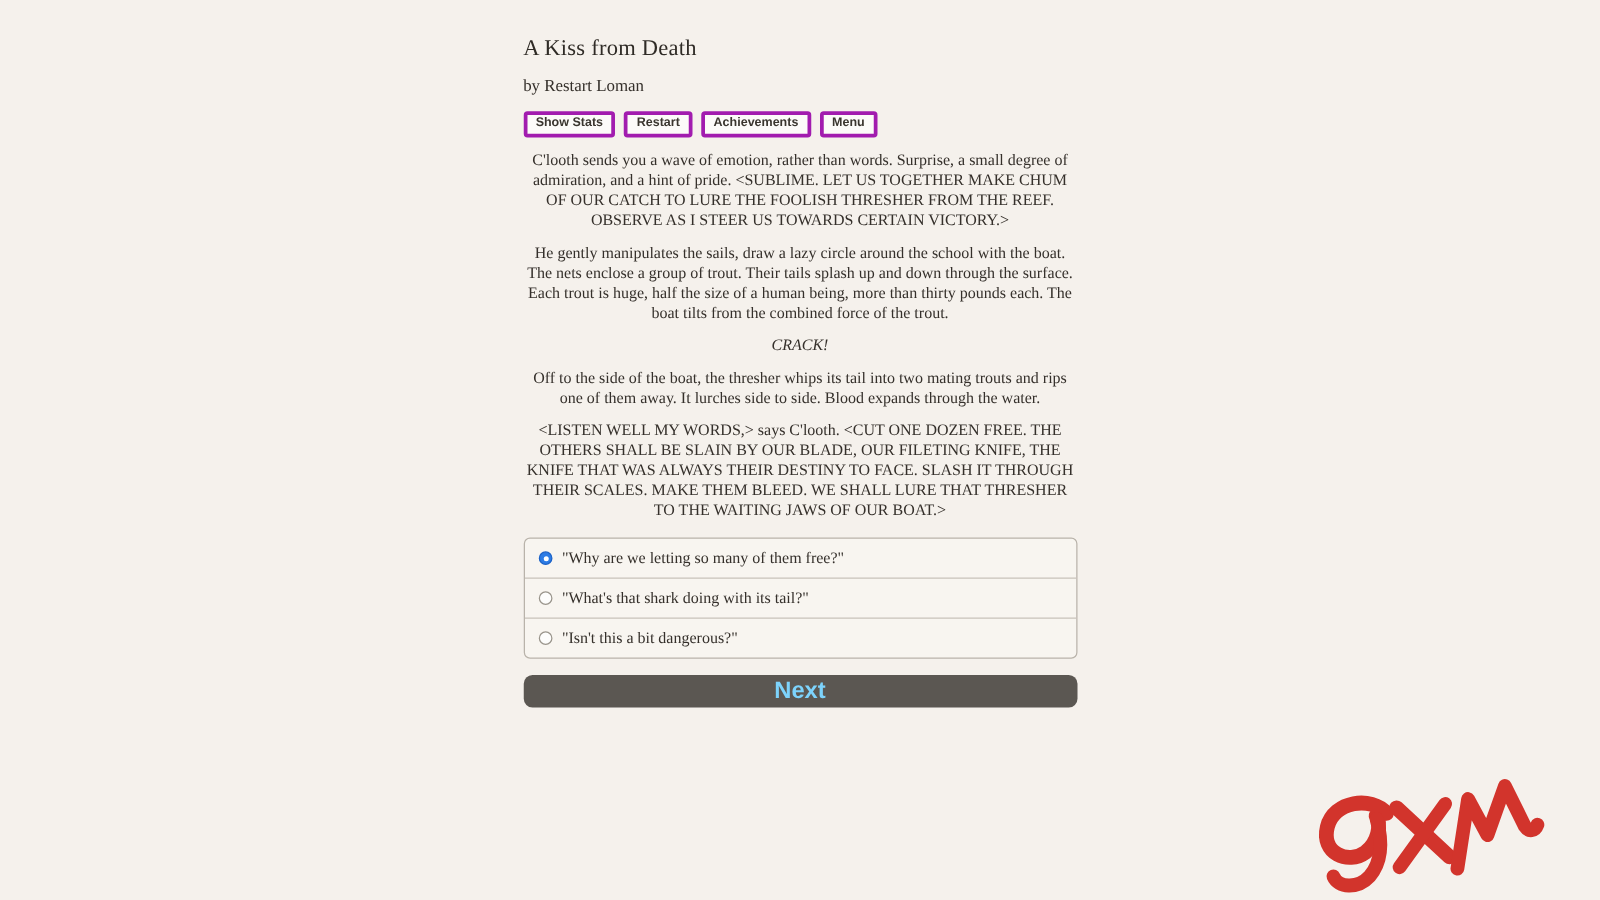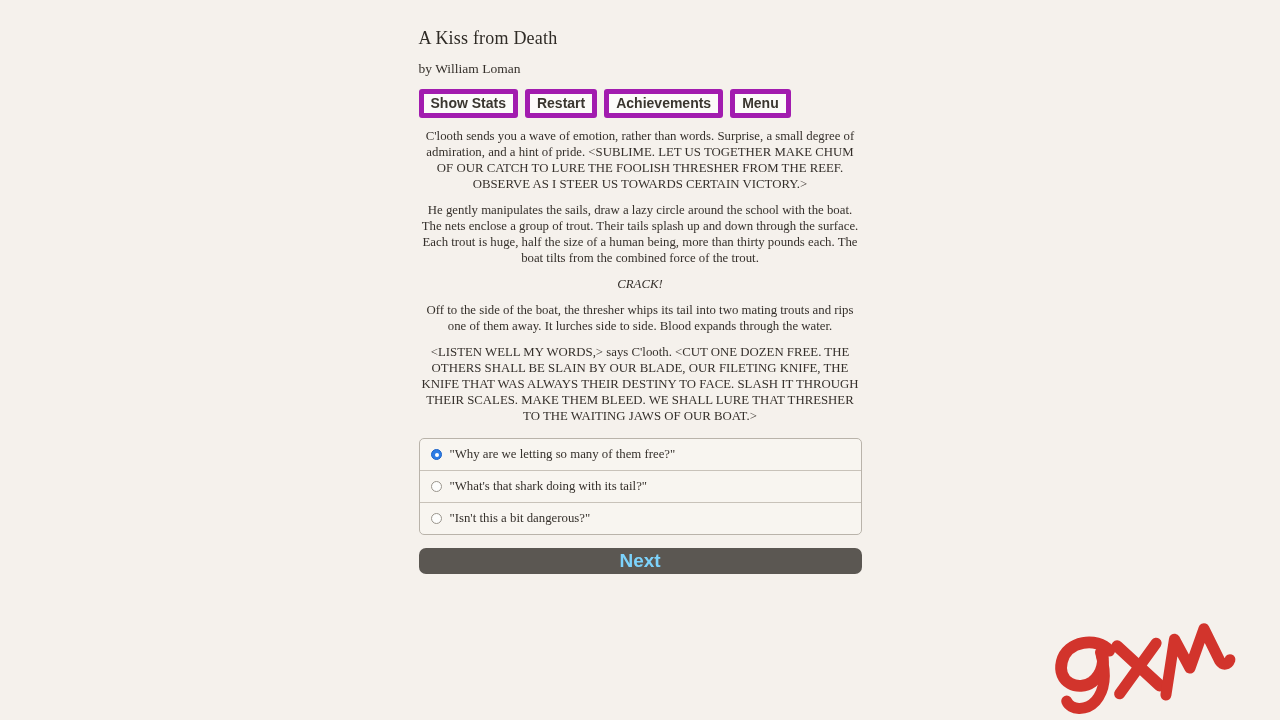--- a/index.html
+++ b/index.html
@@ -27,25 +27,25 @@
     margin-top: 12px;
     color: #35302b;
   }
   .toolbar {
     margin-top: 12px;
     display: flex;
     gap: 7px;
   }
   .toolbar button {
     font-family: "Liberation Sans", sans-serif;
-    font-size: 14px;
+    font-size: 10px;
     font-weight: bold;
     color: #3a362f;
     background: #fcfbf9;
-    border: 5px solid #a21caf;
+    border: 3px solid #a21caf;
     border-radius: 3px;
     padding: 2px 7px 3px 7px;
     line-height: 1;
     cursor: pointer;
   }
   .story { margin-top: 4px; }
   .story p {
     font-size: 12.8px;
     line-height: 16px;
     margin-top: 10px;
@@ -117,21 +117,21 @@
     pointer-events: none;
   }
 </style>
 </head>
 <body>
 
 <div class="content">
 
   <h1 class="page-title">A Kiss from Death</h1>
 
-  <div class="author">by William Loman</div>
+  <div class="author">by Restart Loman</div>
 
   <div class="toolbar">
     <button>Show Stats</button>
     <button>Restart</button>
     <button>Achievements</button>
     <button>Menu</button>
   </div>
 
   <div class="story">
     <p>C'looth sends you a wave of emotion, rather than words. Surprise, a small degree of admiration, and a hint of pride. &lt;SUBLIME. LET US TOGETHER MAKE CHUM OF OUR CATCH TO LURE THE FOOLISH THRESHER FROM THE REEF. OBSERVE AS I STEER US TOWARDS CERTAIN VICTORY.&gt;</p>

